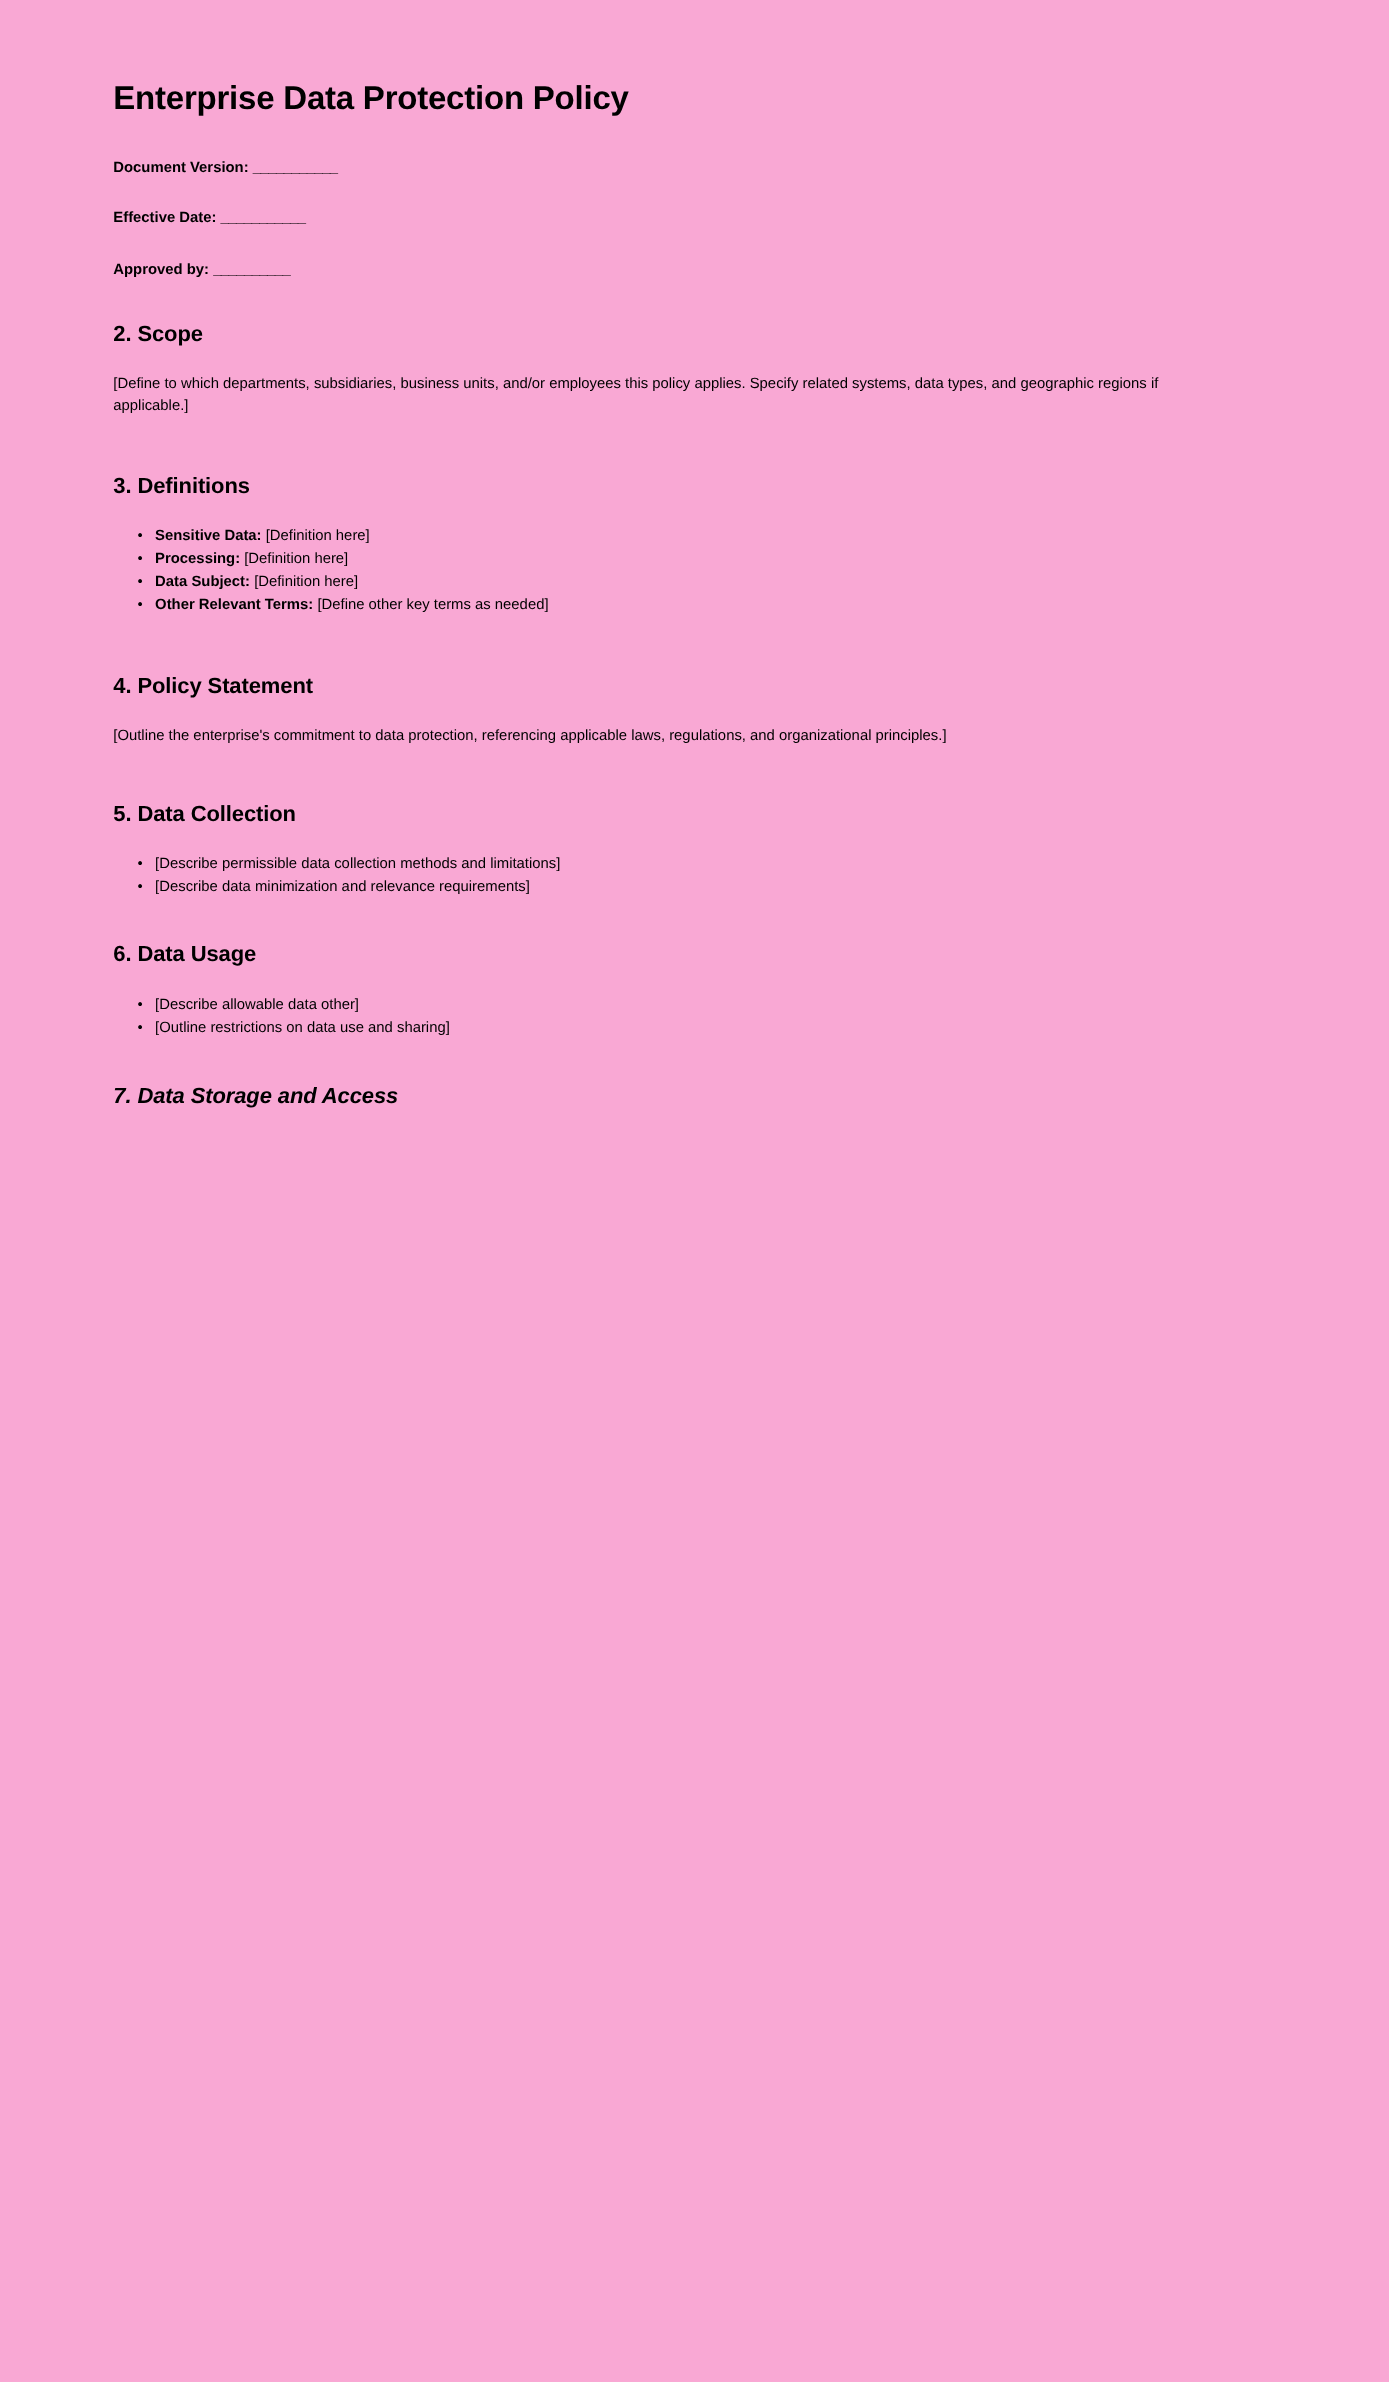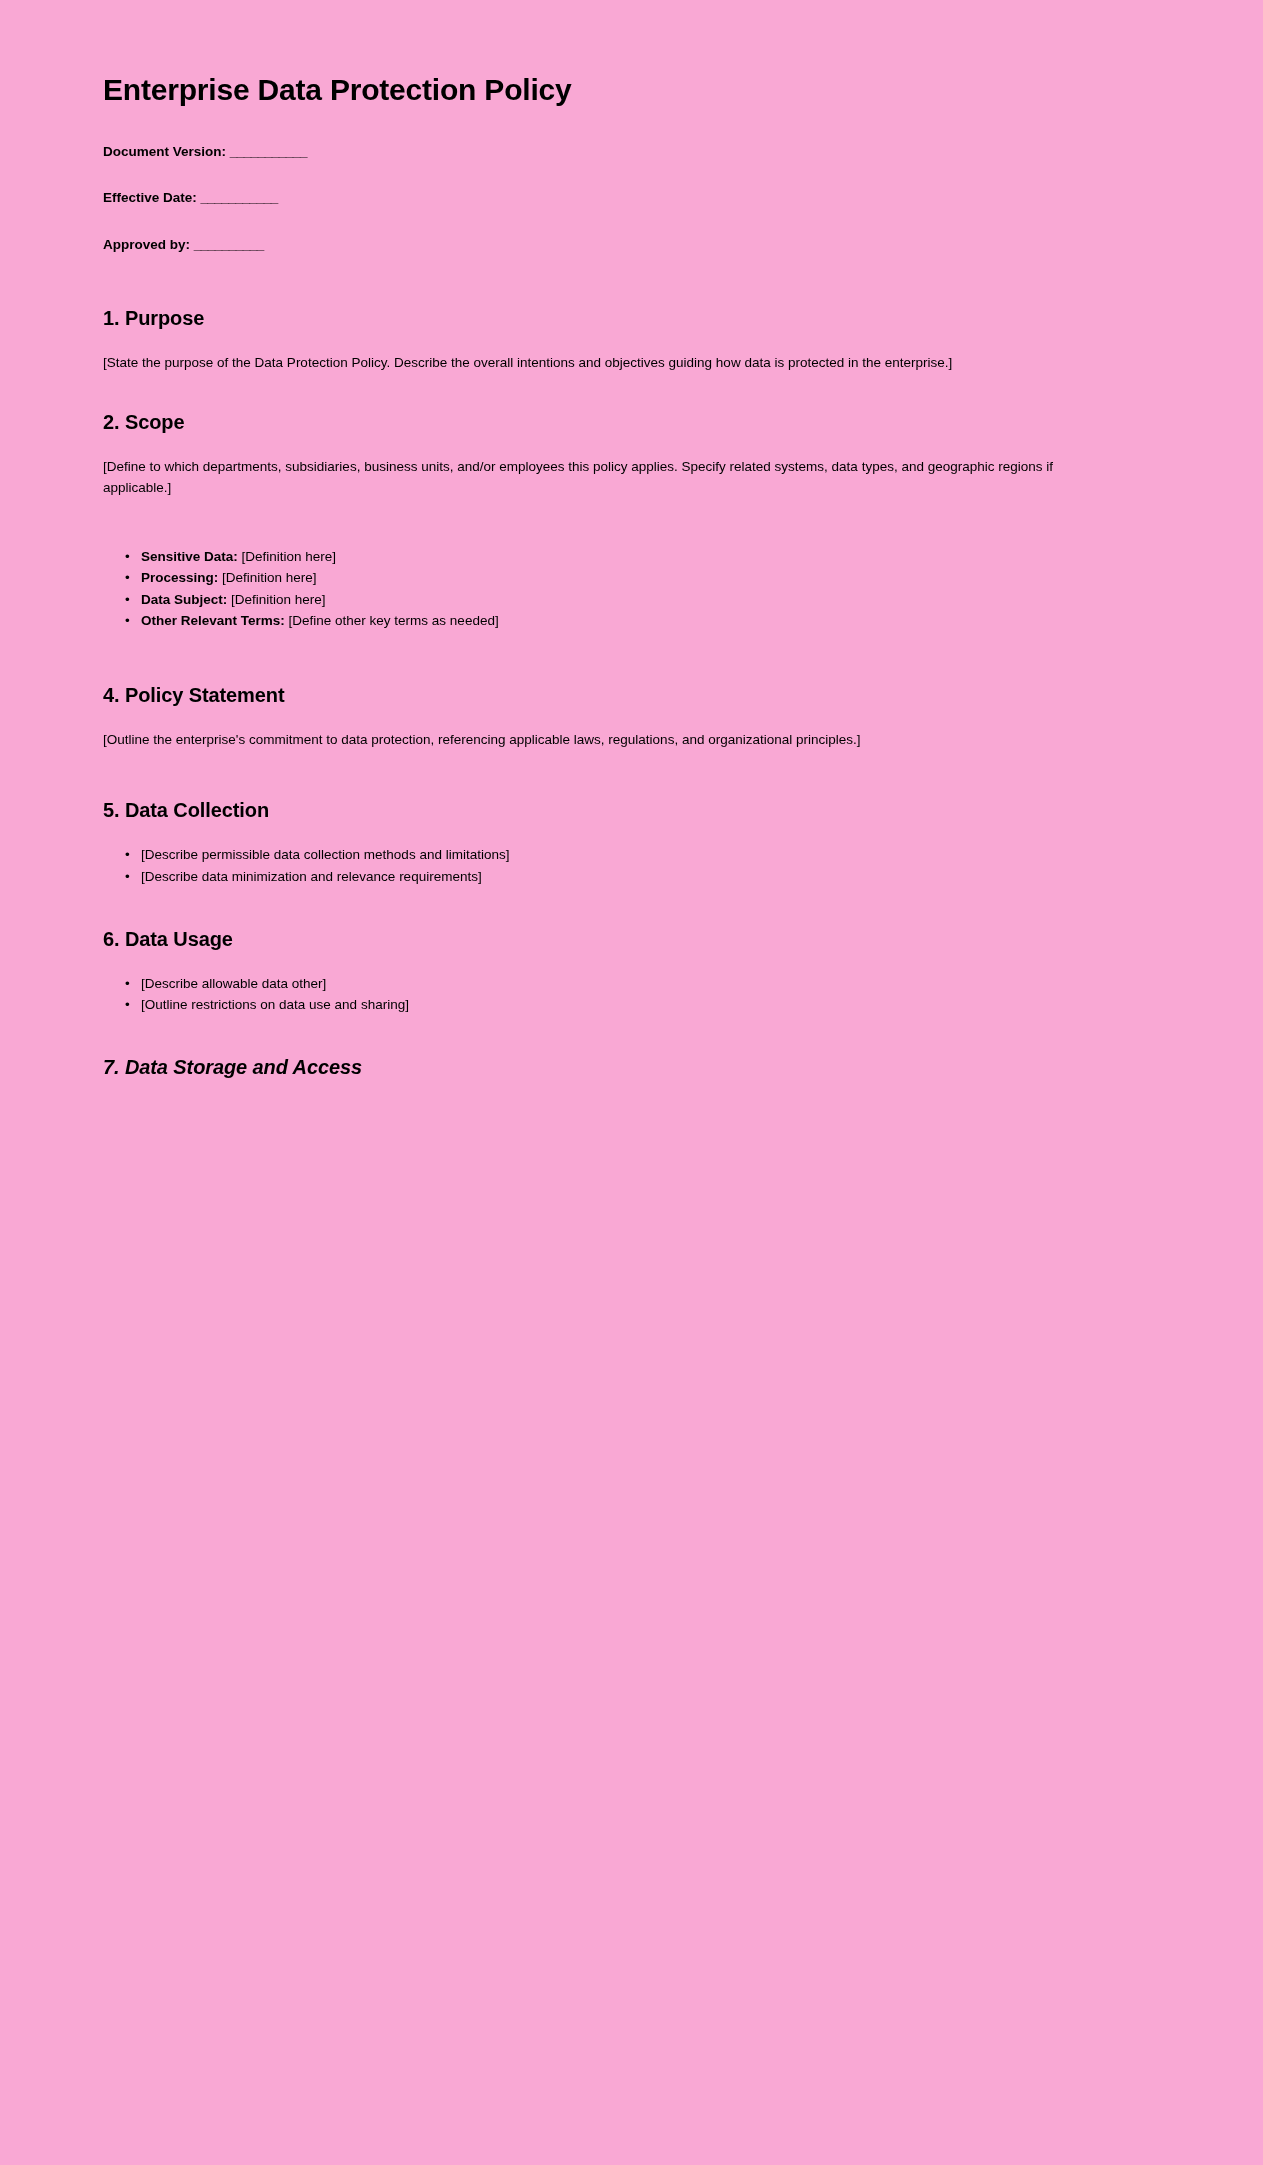--- a/index.html
+++ b/index.html
@@ -115,31 +115,28 @@
     <p class="meta-line">
       <span>Effective Date:</span>
       <span class="blank-rule">___________</span>
     </p>
 
     <p class="meta-line">
       <span>Approved by:</span>
       <span class="blank-rule">__________</span>
     </p>
 
-    <section class="section section-gap-1">
-      <h2 class="section-heading">1. Purpose</h2>
-      <p class="body-text">[State the purpose of the Data Protection Policy. Describe the overall intentions and objectives guiding how data is protected in the enterprise.]</p>
-    </section>
 
     <section class="section section-gap-2">
       <h2 class="section-heading">2. Scope</h2>
       <p class="body-text">[Define to which departments, subsidiaries, business units, and/or employees this policy applies. Specify related systems, data types, and geographic regions if applicable.]</p>
     </section>
 
     <section class="section section-gap-3">
+      <h2 class="section-heading">3. Definitions</h2>
       <ul class="bullets" id="definitions-list">
           <li><span class="term">Sensitive Data:</span><span> [Definition here]</span></li>
           <li><span class="term">Processing:</span><span> [Definition here]</span></li>
           <li><span class="term">Data Subject:</span><span> [Definition here]</span></li>
           <li><span class="term">Other Relevant Terms:</span><span> [Define other key terms as needed]</span></li>
         </ul>
     </section>
 
     <section class="section section-gap-4">
       <h2 class="section-heading">4. Policy Statement</h2>

